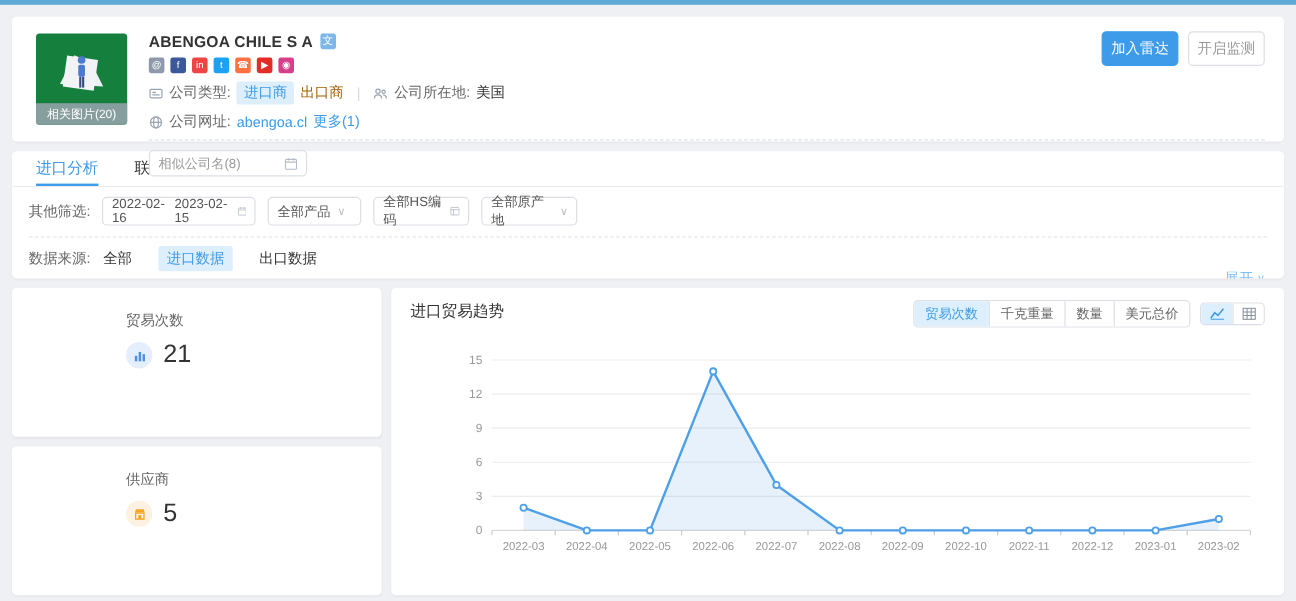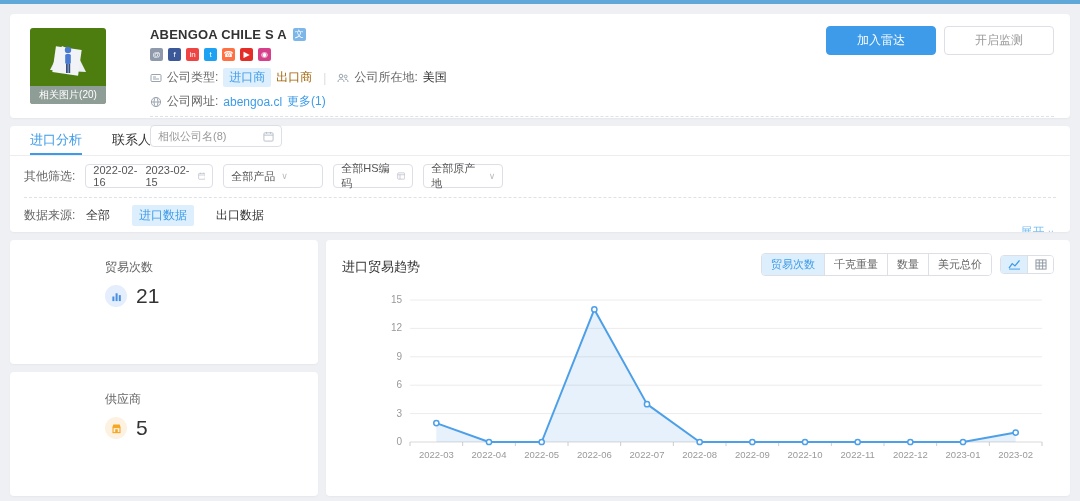--- a/index.html
+++ b/index.html
@@ -3,39 +3,39 @@
 <meta charset="utf-8">
 <style>
   * { margin:0; padding:0; box-sizing:border-box; }
   html,body { width:1080px; height:501px; }
   body { font-family:"Liberation Sans","DejaVu Sans",sans-serif; background:#eef0f4; overflow:hidden; font-size:12px; color:#333; }
   .topbar { height:4px; background:#5fa8d8; }
   .card { background:#fff; border-radius:4px; box-shadow:0 1px 2px rgba(0,0,0,0.04); }
 
   
   .header-card { margin:10px 10px 8px; height:104px; padding:12px 16px; display:flex; position:relative; }
-  .company-image { width:76px; height:76px; background:#4d7c0f; border-radius:3px; position:relative; margin:2px 18px 0 4px; flex:none; overflow:hidden; }
+  .company-image { width:76px; height:76px; background:#15803d; border-radius:3px; position:relative; margin:2px 18px 0 4px; flex:none; overflow:hidden; }
   .company-image svg { display:block; margin:8px auto 0; }
   .img-label { position:absolute; bottom:0; left:0; right:0; background:rgba(155,163,175,0.85); color:#fff; font-size:10px; text-align:center; padding:2px 0; }
-  .header-main { flex:1; min-width:0;margin-left:26px; }
+  .header-main { flex:1; min-width:0; }
   .company-name-row { display:flex; align-items:center; gap:6px; margin-top:1px; }
   .company-name { font-size:13px; color:#333; font-weight:bold; letter-spacing:0.2px; }
   .translate-icon { width:13px; height:13px; background:#7db6e8; color:#fff; font-size:9px; line-height:13px; text-align:center; border-radius:2px; cursor:pointer; }
   .social-row { display:flex; gap:5px; margin:6px 0 7px; }
   .social-icon { width:13px; height:13px; border-radius:2px; color:#fff; font-size:8px; line-height:13px; text-align:center; cursor:pointer; overflow:hidden; }
   .meta-row { display:flex; align-items:center; gap:5px; margin-bottom:6px; color:#666; }
   .meta-row .mi { display:inline-flex; width:12px; height:12px; }
   .tag-blue { background:#ddeffc; color:#3d9be9; padding:1px 6px; border-radius:2px; cursor:pointer; }
   .plain-opt { color:#a16207; cursor:pointer; }
   .sep { color:#d8dde3; margin:0 6px; }
   a.link { color:#3d9be9; text-decoration:none; cursor:pointer; }
   .dashed { border-top:1px dashed #dde2e8; margin:2px 0 8px; }
   .similar-input { width:132px; height:22px; border:1px solid #dcdfe6; border-radius:4px; display:flex; align-items:center; justify-content:space-between; padding:0 7px; color:#999; font-size:11px; cursor:pointer; background:#fff; }
   .header-actions { position:absolute; right:16px; top:12px; display:flex; gap:8px; }
-  .btn { font-size:12px; border-radius:4px; padding:5px 30px; cursor:pointer; border:1px solid transparent; }
+  .btn { font-size:12px; border-radius:4px; padding:5px 7px; cursor:pointer; border:1px solid transparent; }
   .btn-primary { background:#3d9be9; color:#fff; border-color:#3d9be9; }
   .btn-default { background:#fff; color:#999; border-color:#dcdfe6; }
 
   
   .tab-card { margin:0 10px 8px; height:106px; overflow:hidden; }
   .tabs-row { display:flex; gap:30px; padding:0 20px; border-bottom:1px solid #ecedf0; }
   .tab { line-height:27px; font-size:13px; color:#333; cursor:pointer; border-bottom:2px solid transparent; }
   .tab.active { color:#3d9be9; border-bottom-color:#3d9be9; }
   .filter-row { display:flex; align-items:center; gap:10px; margin:8px 14px 9px; }
   .filter-label { color:#666; flex:none; }
@@ -54,21 +54,21 @@
   .main-row { display:flex; margin:0 10px; gap:8px; height:256px; }
   .left-col { width:308px; flex:none; display:flex; flex-direction:column; gap:8px; }
   .stat-card { flex:1; padding:19px 0 0 95px; }
   .stat-label { color:#666; font-size:12px; margin-bottom:8px; }
   .stat-value-row { display:flex; align-items:center; gap:9px; }
   .icon-circle { width:22px; height:22px; border-radius:50%; display:flex; align-items:center; justify-content:center; flex:none; }
   .ic-blue { background:#e4eefc; } .ic-orange { background:#fdf2e1; } .ic-teal { background:#e1f5f8; }
   .stat-value { font-size:21px; color:#333; }
 
   .chart-card { flex:1; padding:10px 16px; position:relative; }
-  .chart-head { display:flex; align-items:flex-end; justify-content:space-between; height:26px; }
+  .chart-head { display:flex; align-items:flex-start; justify-content:space-between; height:26px; }
   .chart-title { font-size:13px; color:#333; }
   .chart-tools { display:flex; align-items:center; gap:8px; }
   .btn-group { display:flex; border:1px solid #dcdfe6; border-radius:4px; overflow:hidden; }
   .bg-cell { padding:3px 9px; font-size:11px; color:#666; background:#fff; border-left:1px solid #dcdfe6; cursor:pointer; }
   .bg-cell:first-child { border-left:none; }
   .bg-cell.active { background:#ddeffc; color:#3d9be9; }
   .icon-cell { width:26px; padding:3px 0; display:flex; align-items:center; justify-content:center; }
   .icon-cell.active { background:#ddeffc; }
   #trend-chart { display:block; margin-top:6px; }
 </style>
@@ -173,21 +173,21 @@
     <div class="fbox daterange" style="width:128px">
       <span>2022-02-16</span>
       <span>2023-02-15</span>
       <svg width="10" height="10" viewBox="0 0 12 12">
           <rect x="1" y="2" width="10" height="9" rx="1" fill="none" stroke="#b5bcc6"></rect>
           <line x1="1" y1="4.5" x2="11" y2="4.5" stroke="#b5bcc6"></line>
           <line x1="3.8" y1="1" x2="3.8" y2="3" stroke="#b5bcc6"></line>
           <line x1="8.2" y1="1" x2="8.2" y2="3" stroke="#b5bcc6"></line>
         </svg>
     </div>
-    <div class="fbox" style="width:100px; justify-content:flex-start">
+    <div class="fbox" style="width:78px; justify-content:flex-start">
       <span>全部产品</span>
       <span class="chev">∨</span>
     </div>
     <div class="fbox" style="width:80px; justify-content:space-between">
       <span>全部HS编码</span>
       <svg width="10" height="10" viewBox="0 0 12 12">
           <rect x="1" y="1.5" width="10" height="9" rx="1" fill="none" stroke="#b5bcc6"></rect>
           <line x1="1" y1="4.2" x2="11" y2="4.2" stroke="#b5bcc6"></line>
           <line x1="4.3" y1="4.2" x2="4.3" y2="10.5" stroke="#b5bcc6"></line>
         </svg>

